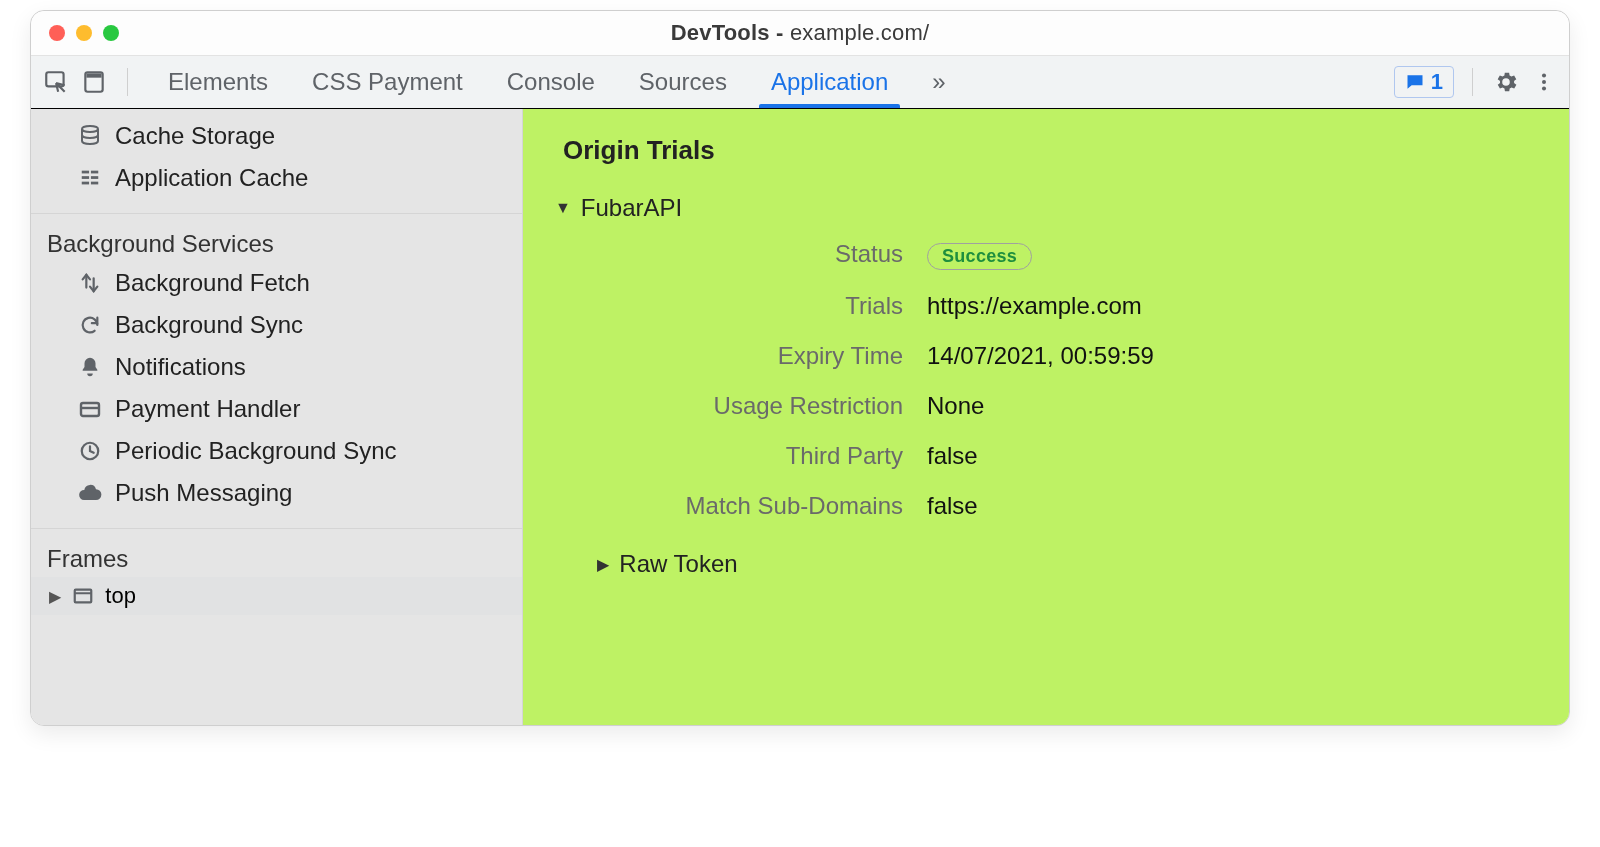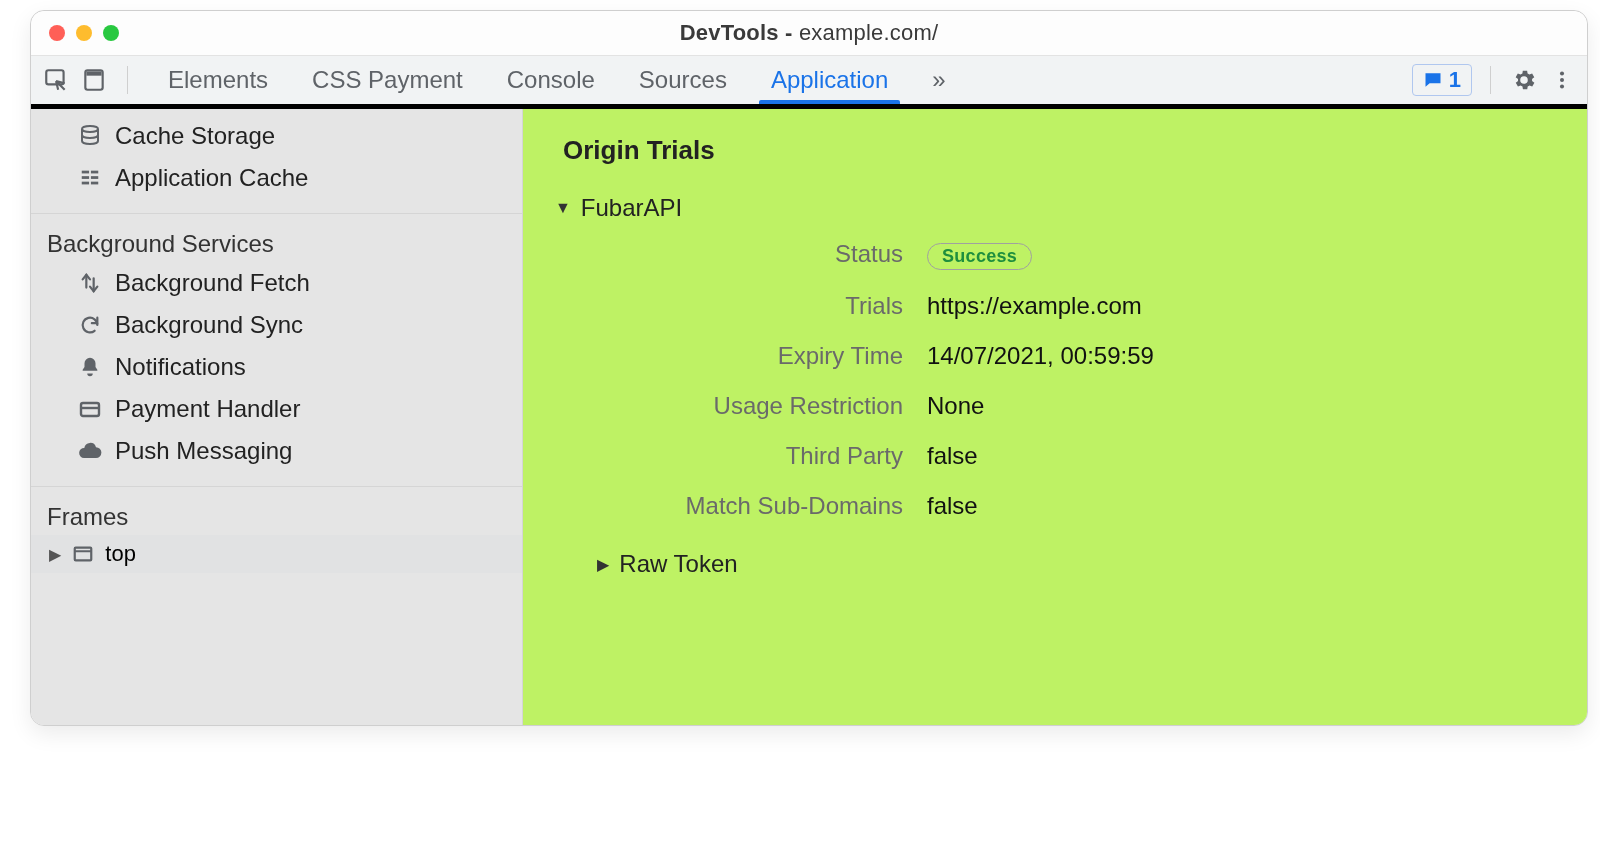--- a/index.html
+++ b/index.html
@@ -1,35 +1,35 @@
 <!DOCTYPE html>
 <html><head>
 <meta charset="utf-8">
 <style>
   * { box-sizing: border-box; }
   html, body { margin:0; padding:0; height:100%; background:#fff; }
   body { font-family: -apple-system, "Helvetica Neue", Arial, sans-serif; font-size:22px; }
-  .stage { width:1600px; height:650px; padding:10px 12px 30px 30px; }
+  .stage { width:1600px; height:650px; padding:10px 30px 30px 30px; }
   .window {
     width:100%; height:716px; border:1px solid #cfcfcf; border-radius:14px;
     background:#fff; overflow:hidden; box-shadow:0 8px 22px rgba(0,0,0,0.08);
     display:flex; flex-direction:column;
   }
   .titlebar {
     height:44px; display:flex; align-items:center; position:relative;
     border-top-left-radius:14px; border-top-right-radius:14px;
     background:#fdfdfd;
   }
   .traffic { display:flex; gap:11px; padding-left:18px; align-items:center; }
   .tl { width:16px; height:16px; border-radius:50%; }
   .tl.r{background:#ff5f57;} .tl.y{background:#febc2e;} .tl.g{background:#28c840;}
   .wtitle { position:absolute; left:0; right:0; text-align:center; font-size:22px; color:#3a3a3a; font-weight:600; letter-spacing:.2px; pointer-events:none;}
   .wtitle .secondary{font-weight:400;}
   .toolbar {
-    height:54px; background:#f1f3f4; border-bottom:5px solid #000000; border-top:1px solid #e3e3e3;
+    height:54px; background:#f1f3f4; border-bottom:1px solid #000000; border-top:1px solid #e3e3e3;
     display:flex; align-items:center; padding:0 10px; gap:8px;
   }
   .ticon { color:#5f6368; width:30px; height:30px; display:flex; align-items:center; justify-content:center; cursor:pointer;}
   .tb-sep{ width:1px; height:28px; background:#cfcfcf; margin:0 10px;}
   .tabs{ display:flex; align-items:stretch; height:100%; gap:0;}
   .tab{ padding:0 22px; display:flex; align-items:center; color:#5f6368; font-size:24px; cursor:pointer; position:relative;}
   .tab.active{ color:#1a73e8;}
   .tab.active::after{ content:""; position:absolute; left:10px; right:10px; bottom:0; height:4px; background:#1a73e8; border-radius:2px 2px 0 0;}
   .spacer{flex:1;}
   .badge{
@@ -201,20 +201,29 @@
             <span class="icon">
               <svg width="24" height="24" viewBox="0 0 24 24" fill="none" stroke="#5f6368" stroke-width="2.4">
                   <rect x="3" y="6" width="18" height="13" rx="2"></rect>
                   <line x1="3" y1="11" x2="21" y2="11"></line>
                 </svg>
             </span>
             <span>Payment Handler</span>
           </div>
           <div class="item">
             <span class="icon">
+              <svg width="22" height="22" viewBox="0 0 24 24" fill="none" stroke="#5f6368" stroke-width="2.4" stroke-linecap="round">
+                  <circle cx="12" cy="12" r="9"></circle>
+                  <path d="M12 7v5l4 2"></path>
+                </svg>
+            </span>
+            <span>Periodic Background Sync</span>
+          </div>
+          <div class="item">
+            <span class="icon">
               <svg width="24" height="24" viewBox="0 0 24 24" fill="#5f6368">
                   <path d="M6 19a5 5 0 0 1 .3-10A6 6 0 0 1 18 8.2 4.5 4.5 0 0 1 18 19Z"></path>
                 </svg>
             </span>
             <span>Push Messaging</span>
           </div>
         </div>
 
         <div class="sec last" style="padding-bottom:0;">
           <div class="sec-title">Frames</div>

